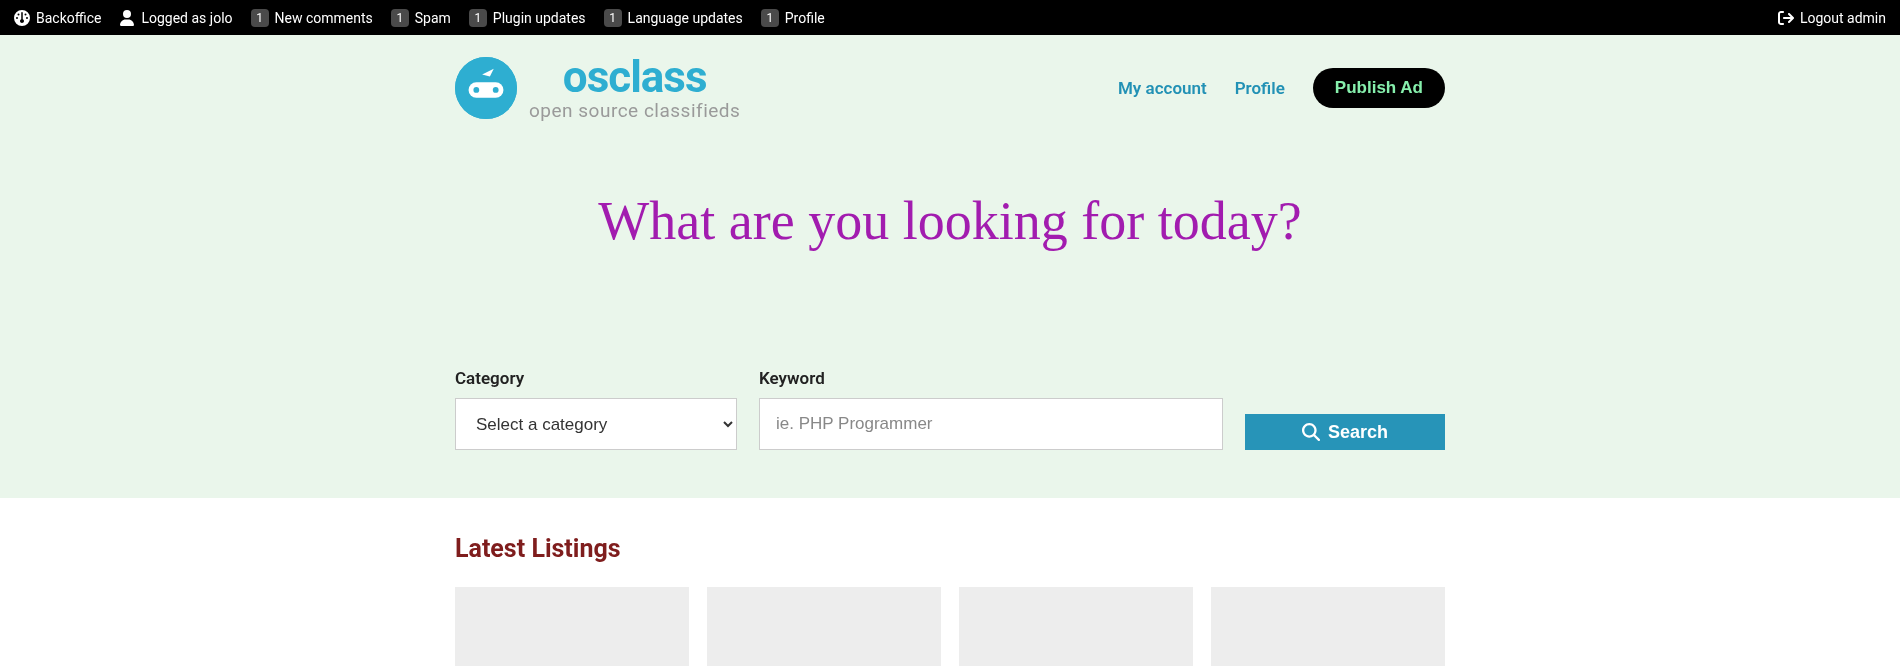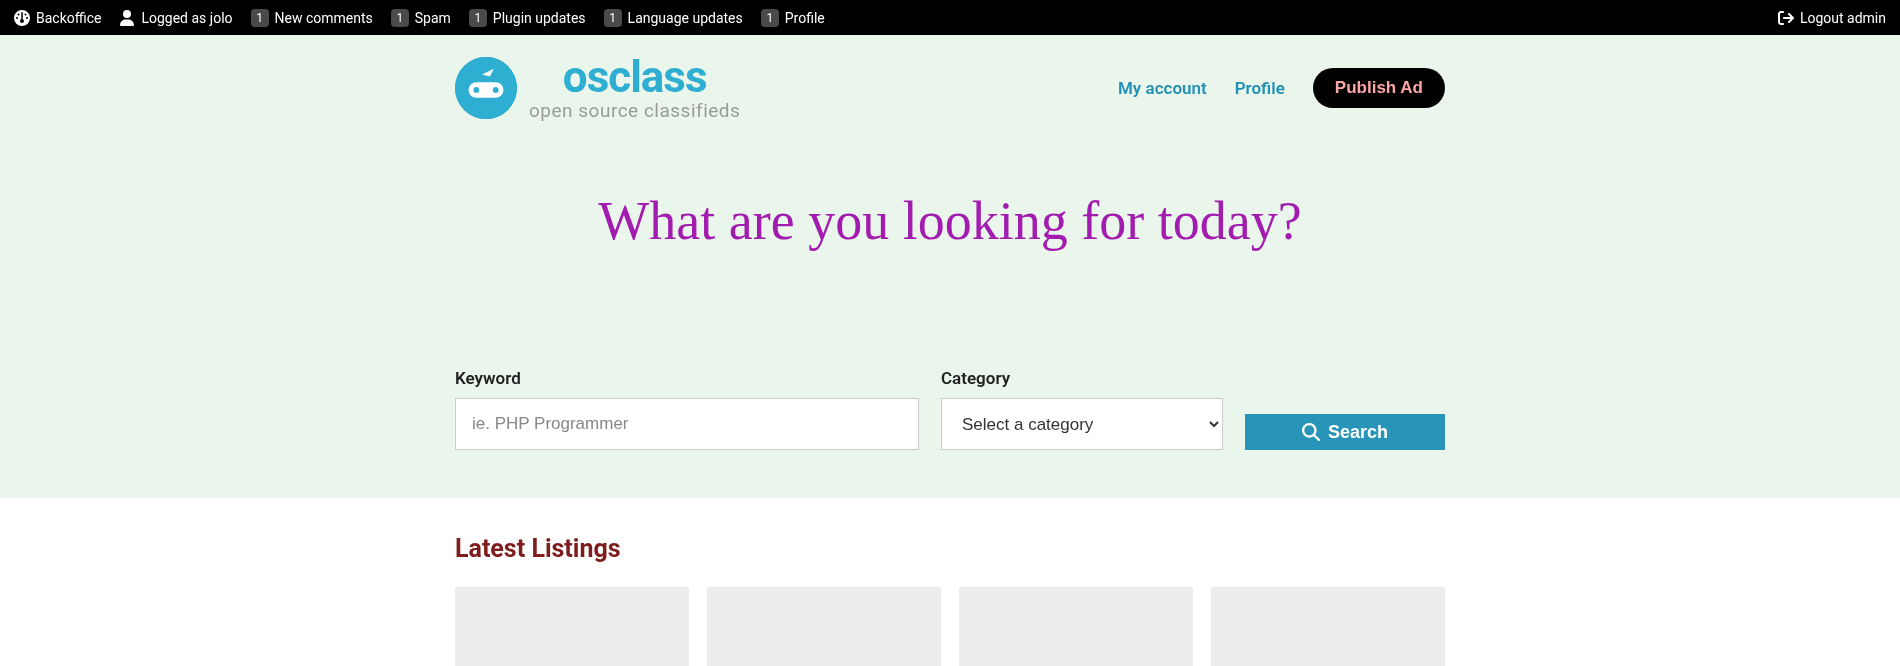--- a/index.html
+++ b/index.html
@@ -66,21 +66,21 @@
 .brand-tag {
   font-size: 19px;
   color: #9a9a9a;
   margin-top: 2px;
   letter-spacing: 0.5px;
 }
 .nav-links { display: flex; align-items: center; gap: 28px; }
 .nav-link { color: #2291b5; font-size: 17px; font-weight: 600; cursor: pointer; }
 .publish-btn {
   background: #000;
-  color: #fca5a5;
+  color: #86efac;
   border: none;
   border-radius: 999px;
   padding: 10px 22px;
   font-size: 17px;
   font-weight: 700;
   cursor: pointer;
 }
 
 .hero-title {
   text-align: center;
@@ -201,29 +201,29 @@
       <div class="nav-links">
         <a class="nav-link">My account</a>
         <a class="nav-link">Profile</a>
         <button class="publish-btn">Publish Ad</button>
       </div>
     </div>
 
     <h1 class="hero-title">What are you looking for today?</h1>
 
     <div class="search-row">
-      <div class="field field-keyword">
-        <label>Keyword</label>
-        <input type="text" placeholder="ie. PHP Programmer" style="">
-      </div>
       <div class="field field-category">
         <label>Category</label>
         <select>
           <option>Select a category</option>
         </select>
+      </div>
+      <div class="field field-keyword">
+        <label>Keyword</label>
+        <input type="text" placeholder="ie. PHP Programmer" style="">
       </div>
       <button class="search-btn">
         <svg class="icon-svg" style="width:18px;height:18px" viewBox="0 0 512 512">
             <path d="M416 208c0 45.9-14.9 88.3-40 122.7L502.6 457.4c12.5 12.5 12.5 32.8 0 45.3s-32.8 12.5-45.3 0L330.7 376c-34.4 25.2-76.8 40-122.7 40C93.1 416 0 322.9 0 208S93.1 0 208 0S416 93.1 416 208zM208 352a144 144 0 1 0 0-288 144 144 0 1 0 0 288z"></path>
           </svg>
         <span>Search</span>
       </button>
     </div>
   </div>
 </div>

